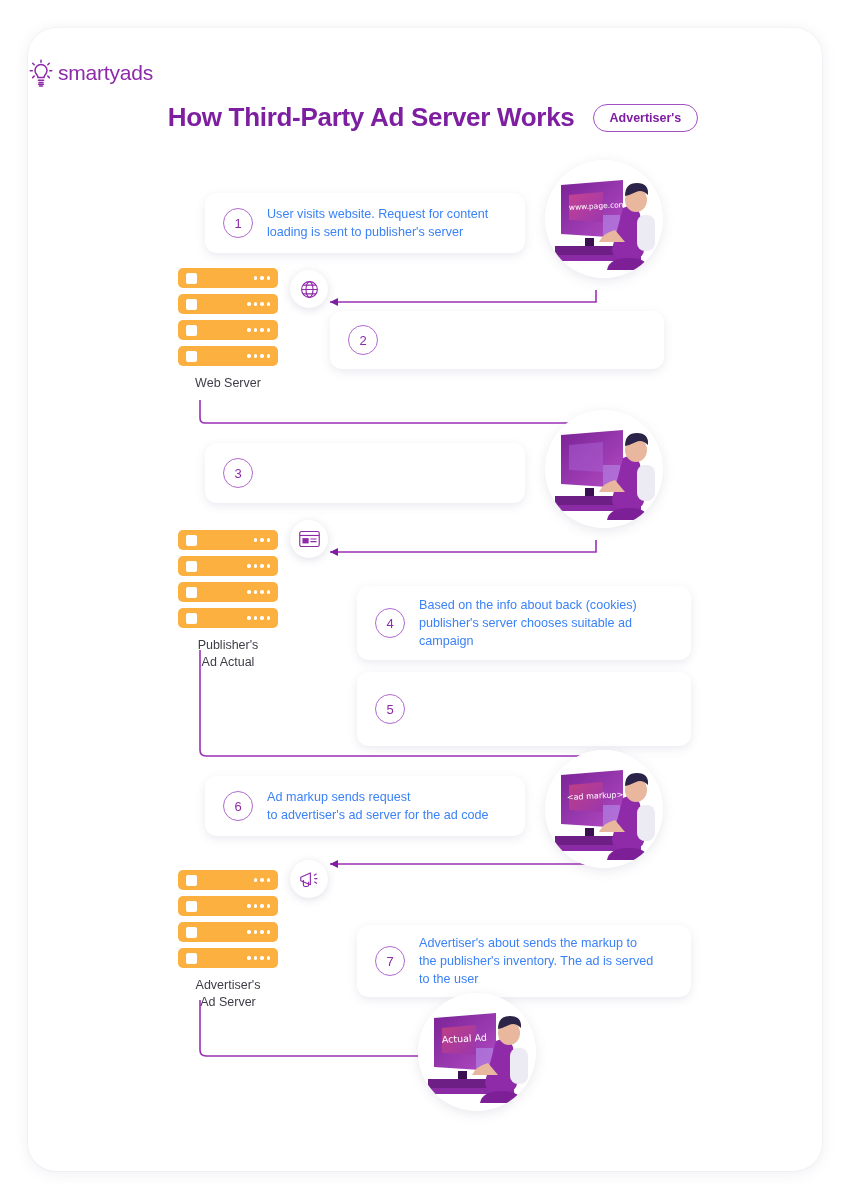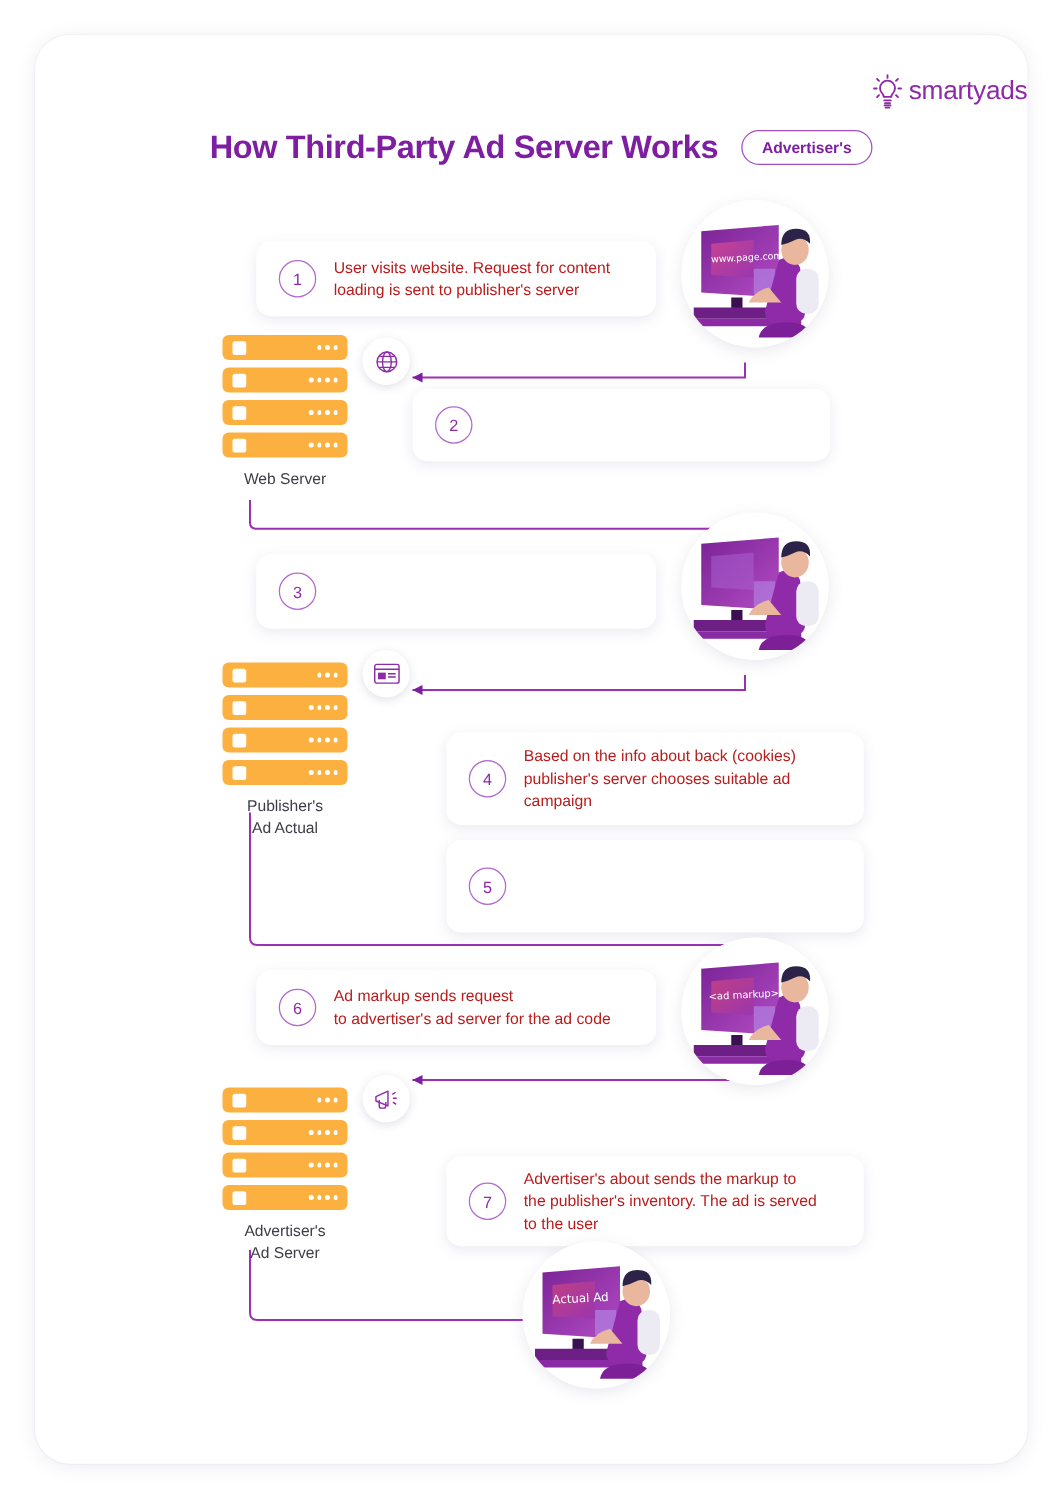--- a/index.html
+++ b/index.html
@@ -7,41 +7,41 @@
     width:850px;height:1199px;position:relative;overflow:hidden;
     font-family:"Liberation Sans","DejaVu Sans",sans-serif;
     color:#3a3a44;
   }
   .page-card{
     position:absolute;left:28px;top:28px;width:794px;height:1143px;
     background:#fff;border-radius:28px;
     box-shadow:0 2px 14px rgba(120,110,150,.13), 0 0 0 1px rgba(150,140,180,.05);
   }
   
-  .brand{position:absolute;left:0;right:0;top:30px;display:flex;justify-content:flex-end;align-items:center;gap:4px;}
+  .brand{position:absolute;left:0;right:0;top:30px;display:flex;justify-content:flex-start;align-items:center;gap:4px;}
   .brand-icon{width:26px;height:30px;display:block;}
   .brand-name{font-size:21px;color:#8d2aa8;letter-spacing:-.2px;font-weight:400;}
   .title-row{position:absolute;left:16px;right:0;top:74px;display:flex;justify-content:center;align-items:center;gap:18px;}
   .title{font-size:26px;font-weight:bold;color:#7d1fa0;letter-spacing:-.3px;white-space:nowrap;}
   .pill{
     border:1.6px solid #a34fc4;border-radius:16px;padding:6px 16px;
     color:#7d1fa0;font-size:12.5px;font-weight:bold;white-space:nowrap;
   }
   
   .card{
     position:absolute;background:#fff;border-radius:12px;
     box-shadow:0 3px 10px rgba(130,120,160,.16);
     display:flex;align-items:center;gap:14px;padding:14px 18px;box-sizing:border-box;
   }
   .num{
     flex:0 0 auto;width:28px;height:28px;border-radius:50%;
     border:1.3px solid #b06bcd;color:#8d2aa8;font-size:13px;
     display:flex;align-items:center;justify-content:center;
   }
-  .card-text{font-size:12.6px;line-height:1.45;color:#b91c1c;white-space:pre-line;}
+  .card-text{font-size:12.6px;line-height:1.45;color:#3b82f6;white-space:pre-line;}
   
   .rack{position:absolute;width:100px;}
   .bar{
     height:20px;background:#fbb040;border-radius:5px;margin-bottom:6px;
     display:flex;align-items:center;justify-content:space-between;padding:0 8px;box-sizing:border-box;
   }
   .bar .sq{width:11px;height:11px;background:#fff;border-radius:2px;}
   .bar .dots{display:flex;gap:3px;}
   .bar .dots i{width:3.4px;height:3.4px;background:#fff;border-radius:50%;display:block;}
   .rack-label{

